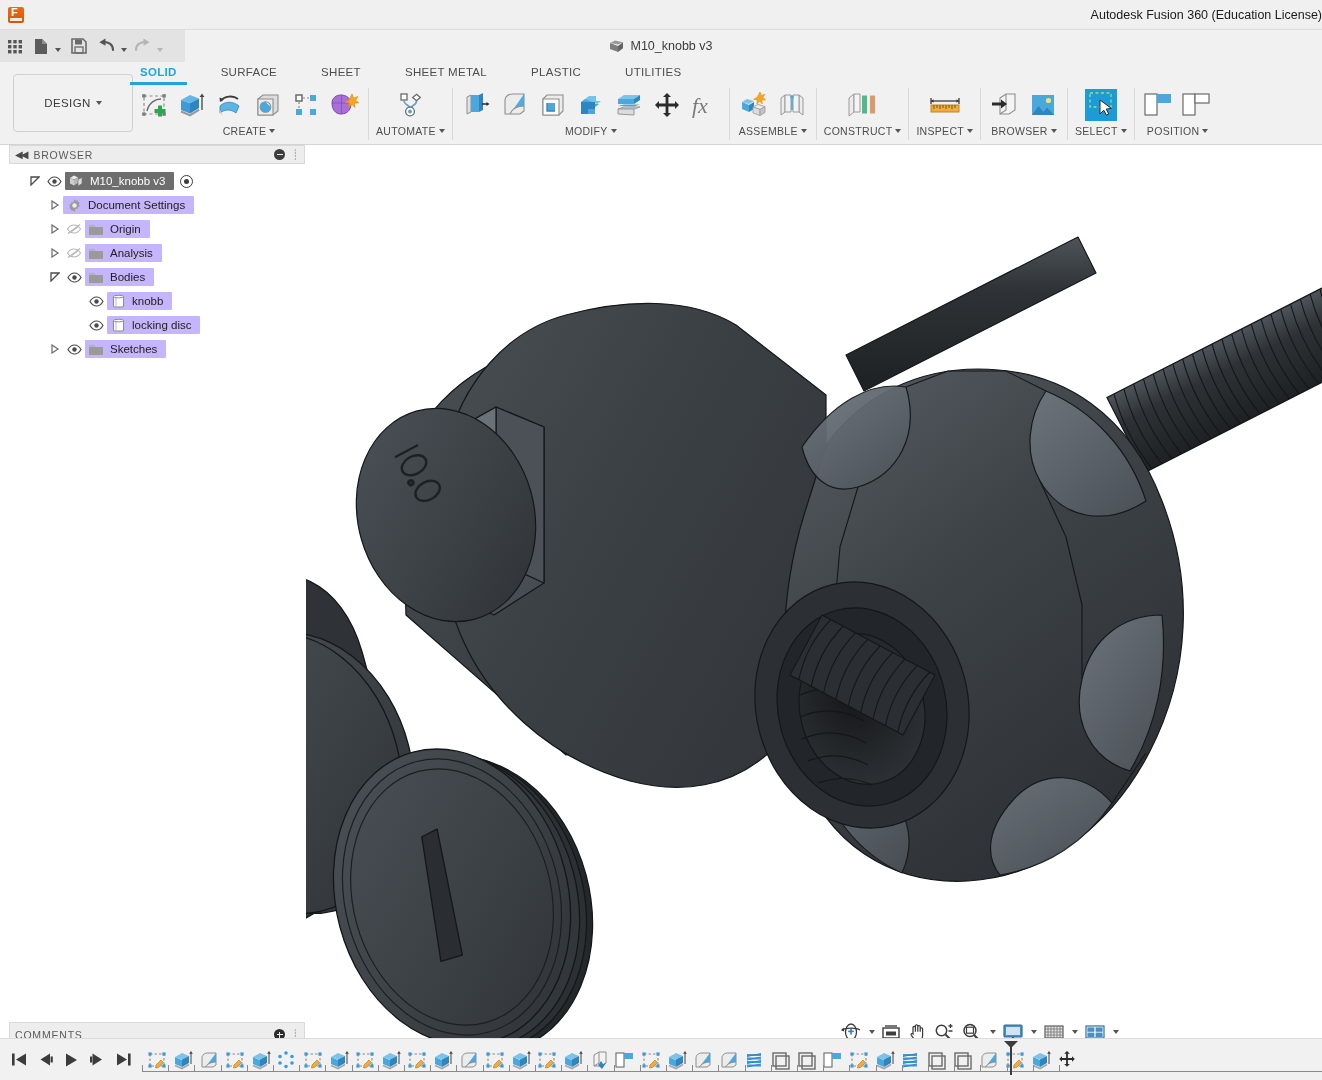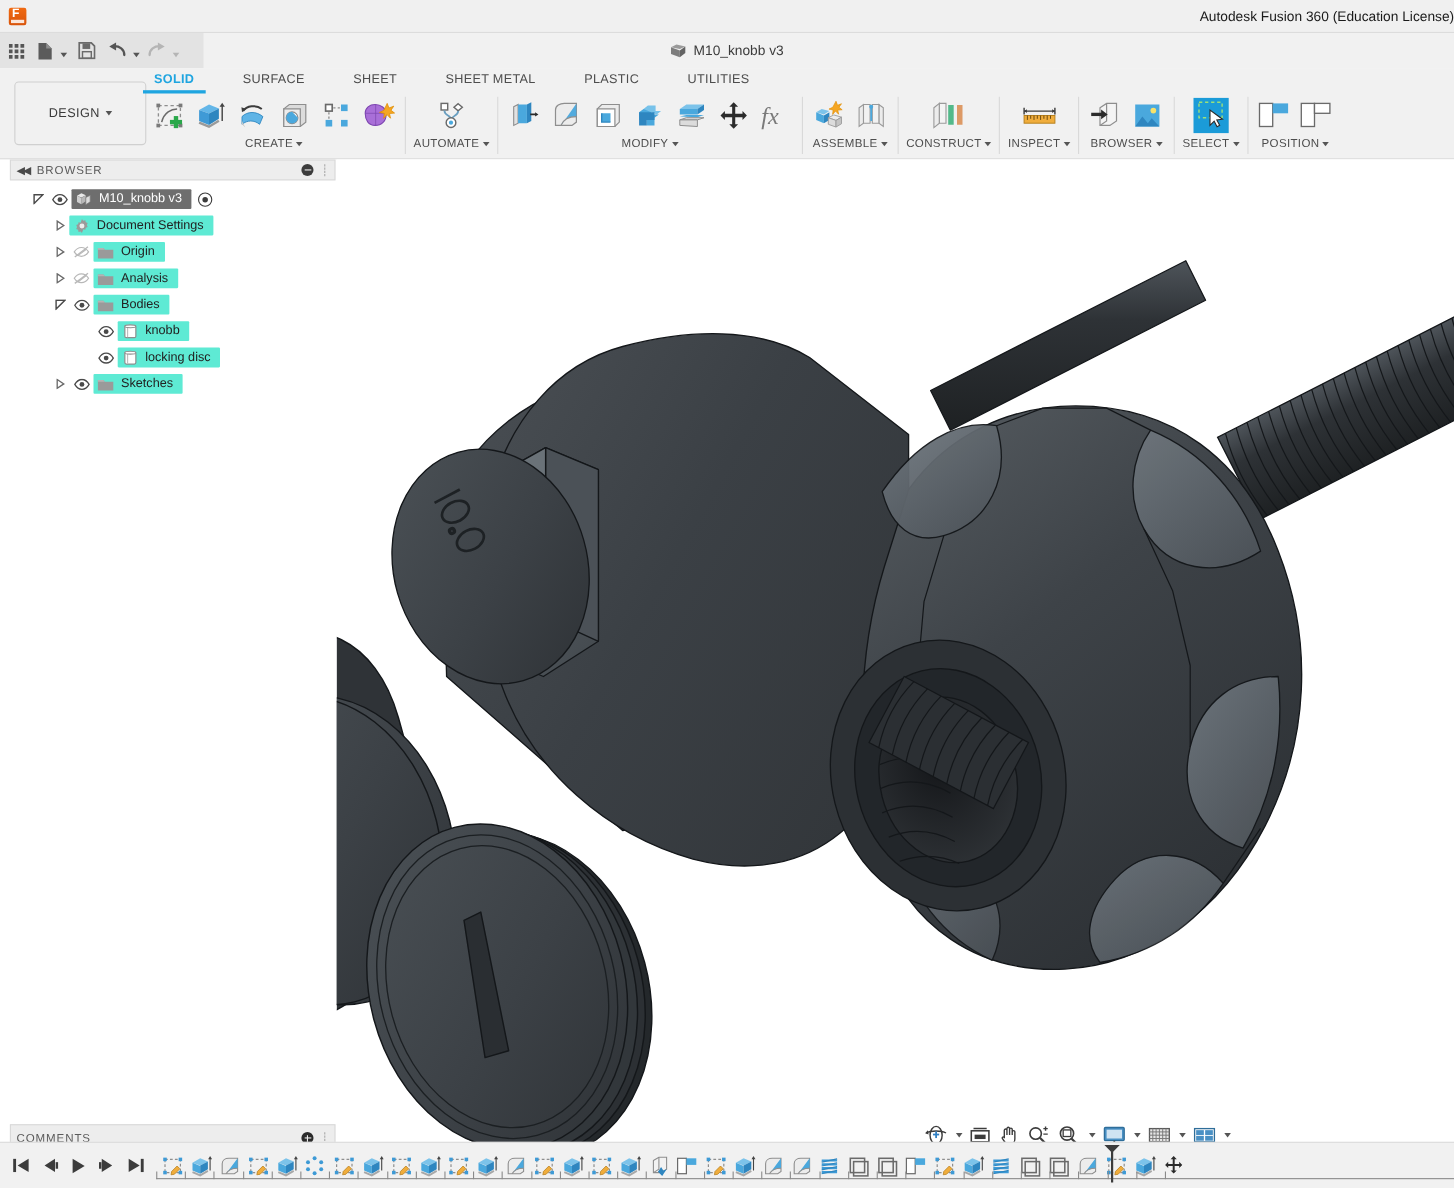--- a/index.html
+++ b/index.html
@@ -113,21 +113,21 @@
   .dblchev{color:#4a4a4a;font-size:10px;letter-spacing:-2px;}
   #browserhdr .spacer{flex:1;}
   .circbtn{
     width:11px;height:11px;border-radius:50%;background:#3c3c3c;
     display:flex;align-items:center;justify-content:center;
   }
   .circbtn i{display:block;width:6px;height:1.5px;background:#ededed;}
   .grip{color:#9a9a9a;font-size:10px;}
   #tree{padding-top:5px;font-size:11.5px;color:#222;}
   .trow{height:24px;display:flex;align-items:center;cursor:default;}
-  .tw{display:flex;align-items:center;height:18px;background:#5eead4;border-radius:1px;padding-right:9px;}
+  .tw{display:flex;align-items:center;height:18px;background:#c4b5fd;border-radius:1px;padding-right:9px;}
   .tw.sel{background:#6e6e6e;color:#fff;}
   .arrow{width:16px;display:flex;align-items:center;justify-content:center;flex:0 0 auto;}
   .arrow svg{display:block;}
   .eye{width:22px;display:flex;align-items:center;justify-content:center;flex:0 0 auto;}
   .ticon{width:22px;display:flex;align-items:center;justify-content:center;flex:0 0 auto;}
   .tlabel{padding-left:3px;white-space:nowrap;}
   .radio{
     width:13px;height:13px;border-radius:50%;border:1.5px solid #3c3c3c;
     margin-left:6px;display:flex;align-items:center;justify-content:center;flex:0 0 auto;
   }

